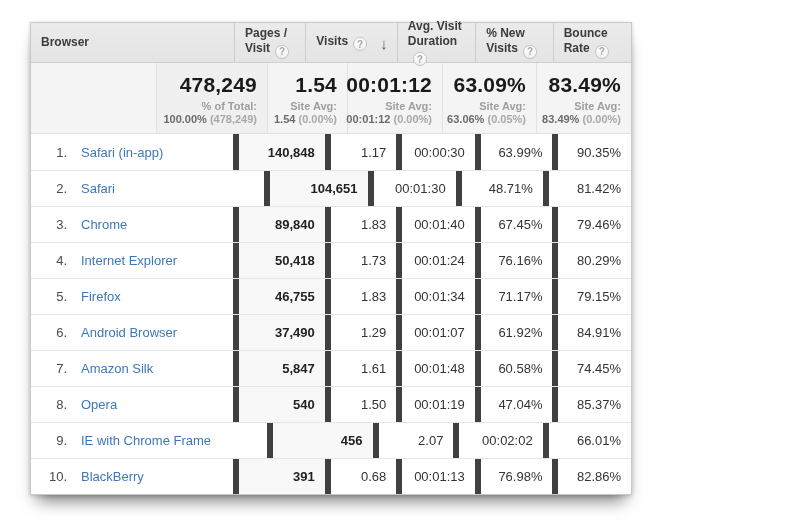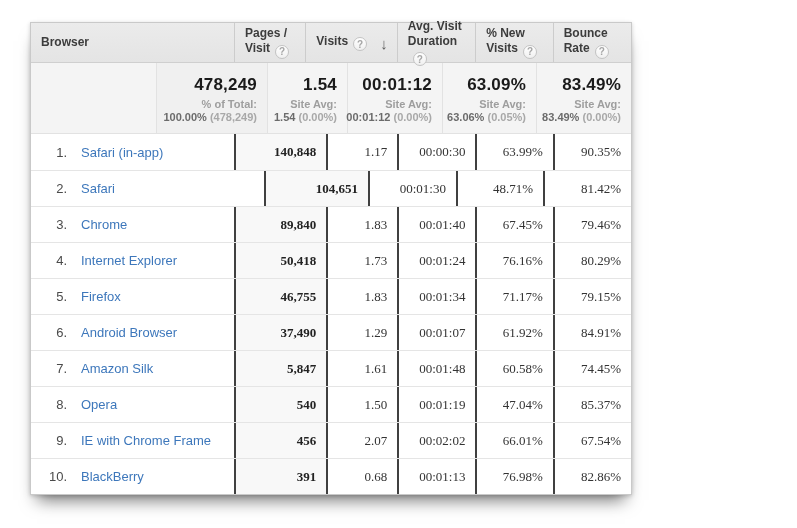--- a/index.html
+++ b/index.html
@@ -80,21 +80,21 @@
     display: flex;
     flex-direction: column;
     justify-content: center;
     align-items: flex-end;
     padding: 2px 10px 0 6px;
     text-align: right;
   }
   .sum-cell + .sum-cell { border-left: 1px solid #e2e2e2; }
   .sum-cell.visits-col { background: #f0f0f0; }
   .big-num {
-    font-size: 17px;
+    font-size: 21px;
     font-weight: bold;
     color: #1a1a1a;
     margin-bottom: 3px;
     letter-spacing: 0.2px;
     text-align: right;
   }
   .sub-label {
     font-size: 11px;
     font-weight: bold;
     color: #9e9e9e;
@@ -117,21 +117,21 @@
   .cell {
     display: flex;
     align-items: center;
     font-size: 13px;
     color: #333333;
   }
   .cell.num {
     justify-content: flex-end;
     padding-right: 10px;
   }
-  .cell + .cell { border-left: 2px solid #404040; font-family: Liberation Serif, serif; }
+  .cell + .cell { border-left: 6px solid #404040; }
   .cell.visits-col {
     background: #f8f8f8;
     font-weight: bold;
     color: #222222;
   }
   .idx {
     width: 36px;
     text-align: right;
     color: #4a4a4a;
     flex-shrink: 0;
@@ -307,21 +307,20 @@
 
     <div class="row">
       <div class="cell c0">
         <span class="idx">9.</span>
         <a class="browser-link">IE with Chrome Frame</a>
       </div>
       <div class="cell c1 num visits-col">456</div>
       <div class="cell c2 num">2.07</div>
       <div class="cell c3 num">00:02:02</div>
       <div class="cell c4 num">66.01%</div>
-      <div class="cell c5 num">67.54%</div>
     </div>
 
     <div class="row">
       <div class="cell c0">
         <span class="idx">10.</span>
         <a class="browser-link">BlackBerry</a>
       </div>
       <div class="cell c1 num visits-col">391</div>
       <div class="cell c2 num">0.68</div>
       <div class="cell c3 num">00:01:13</div>

